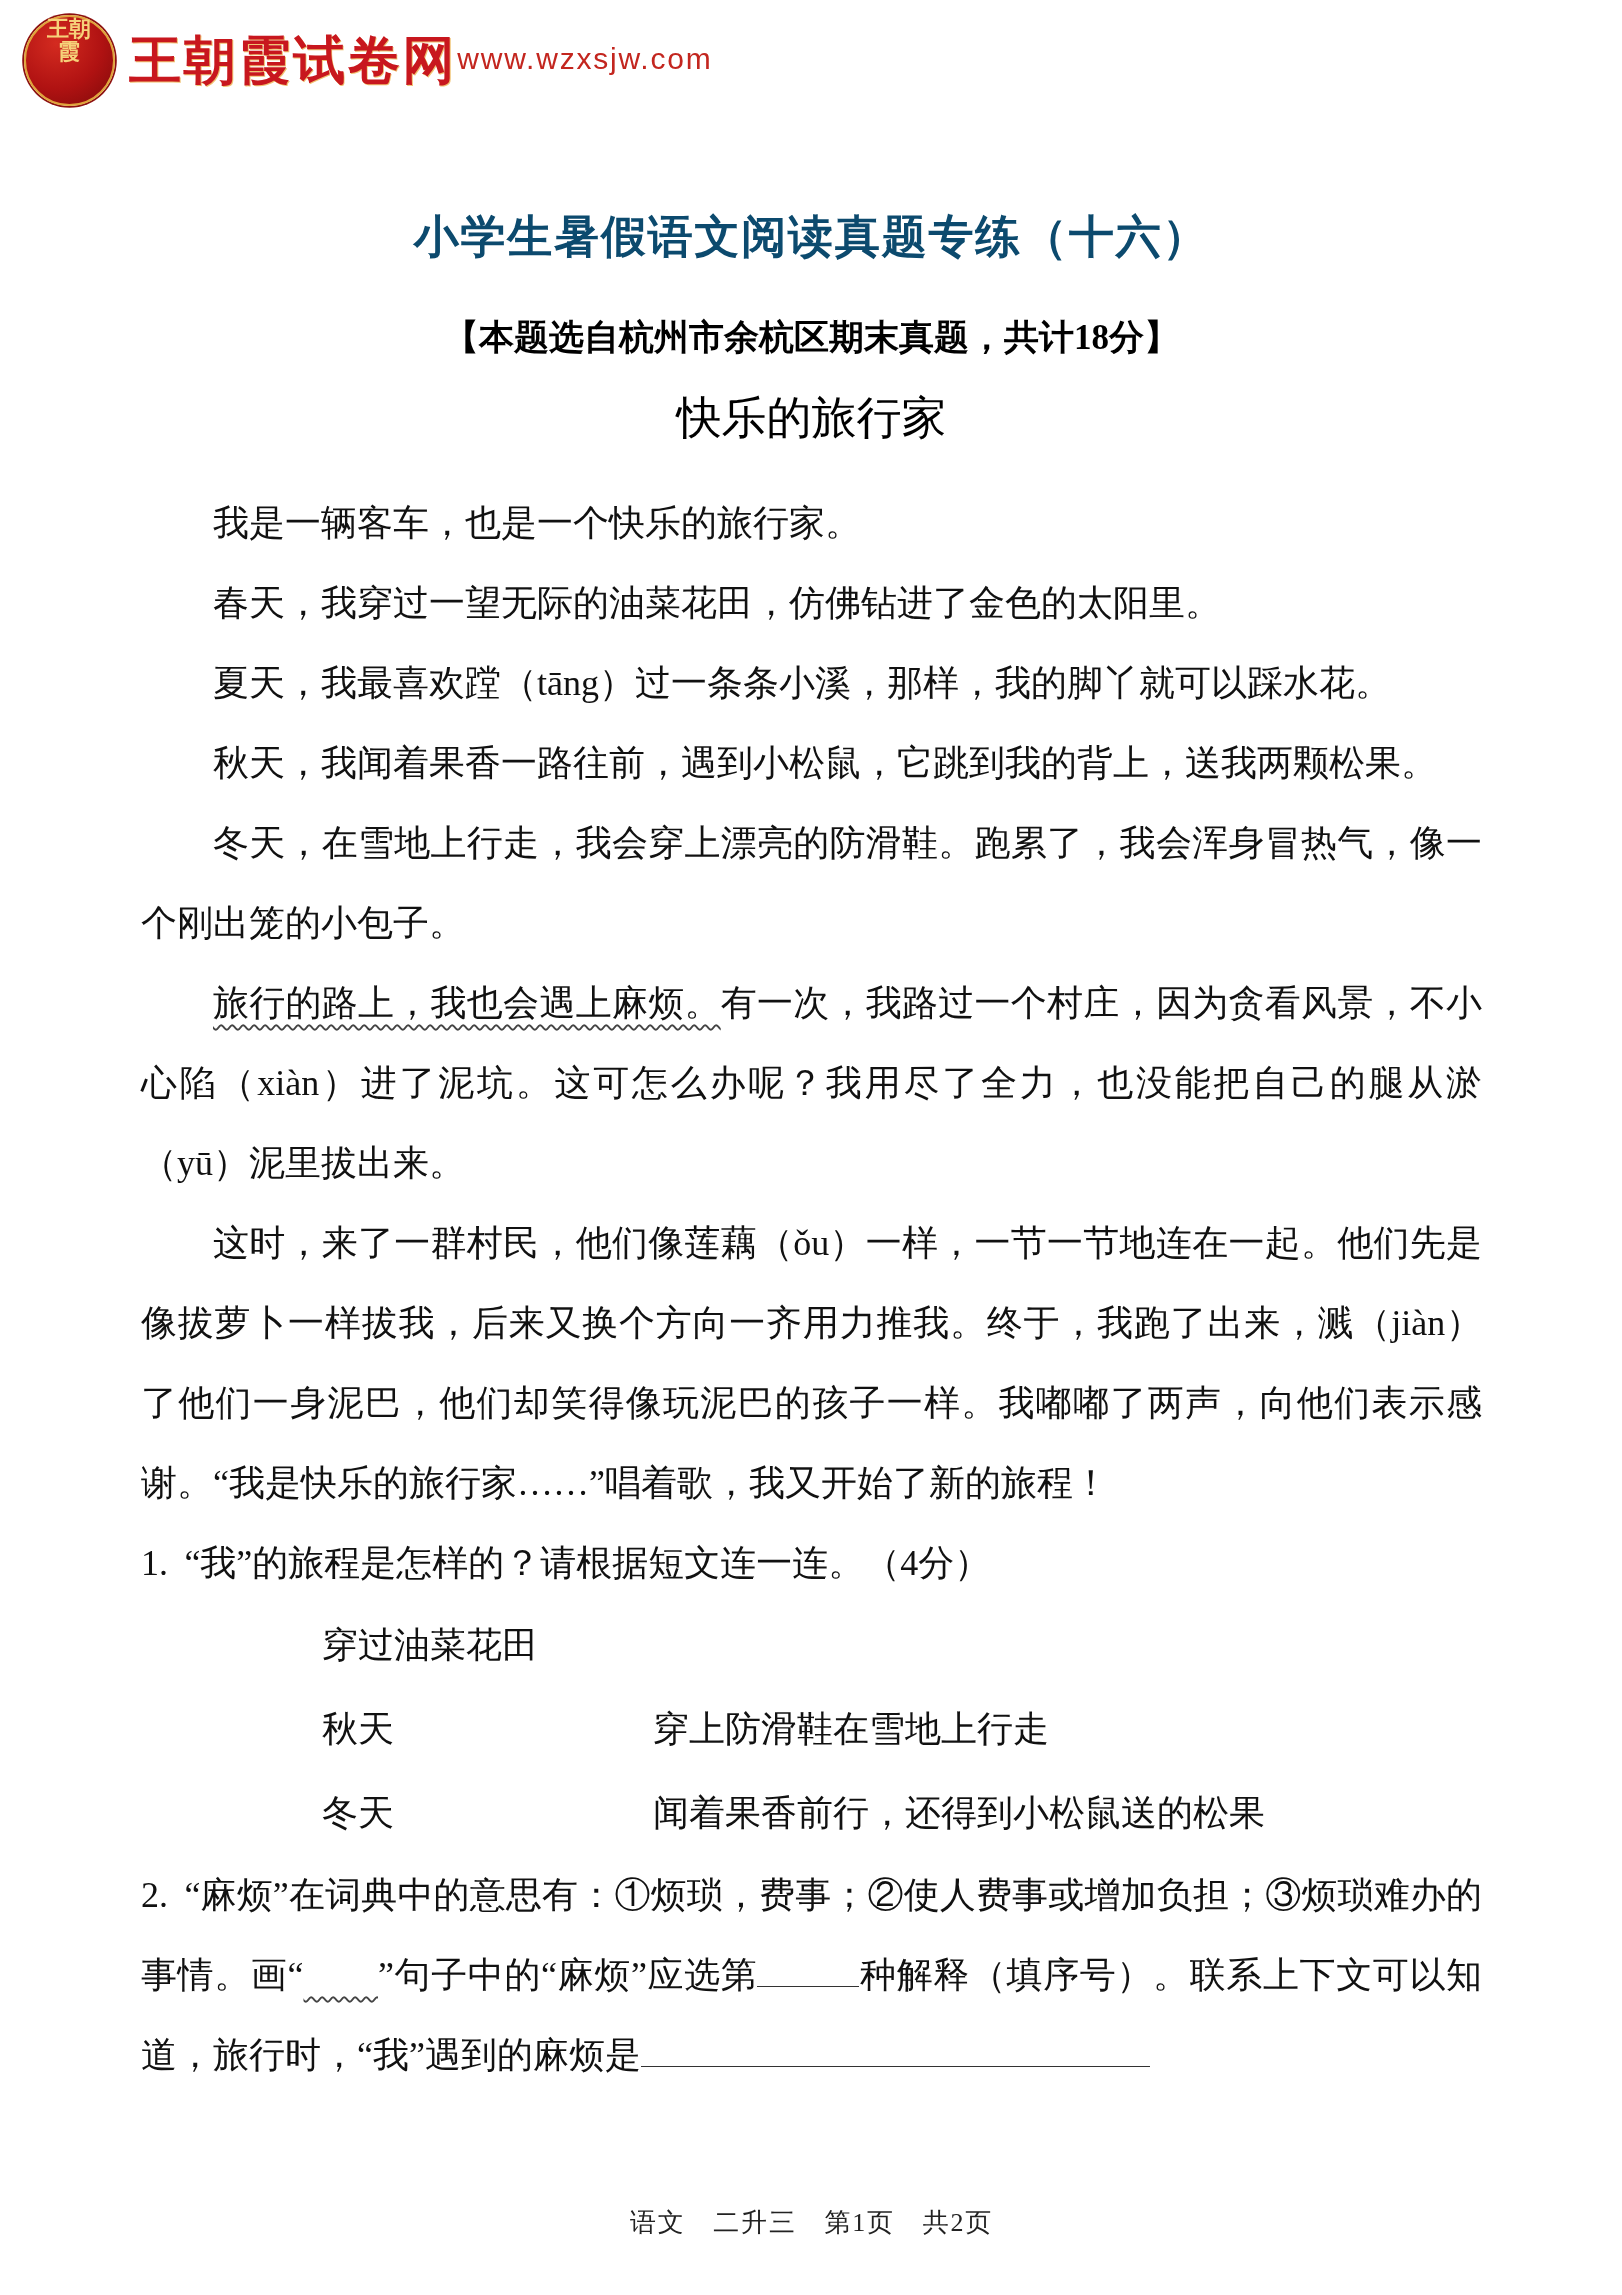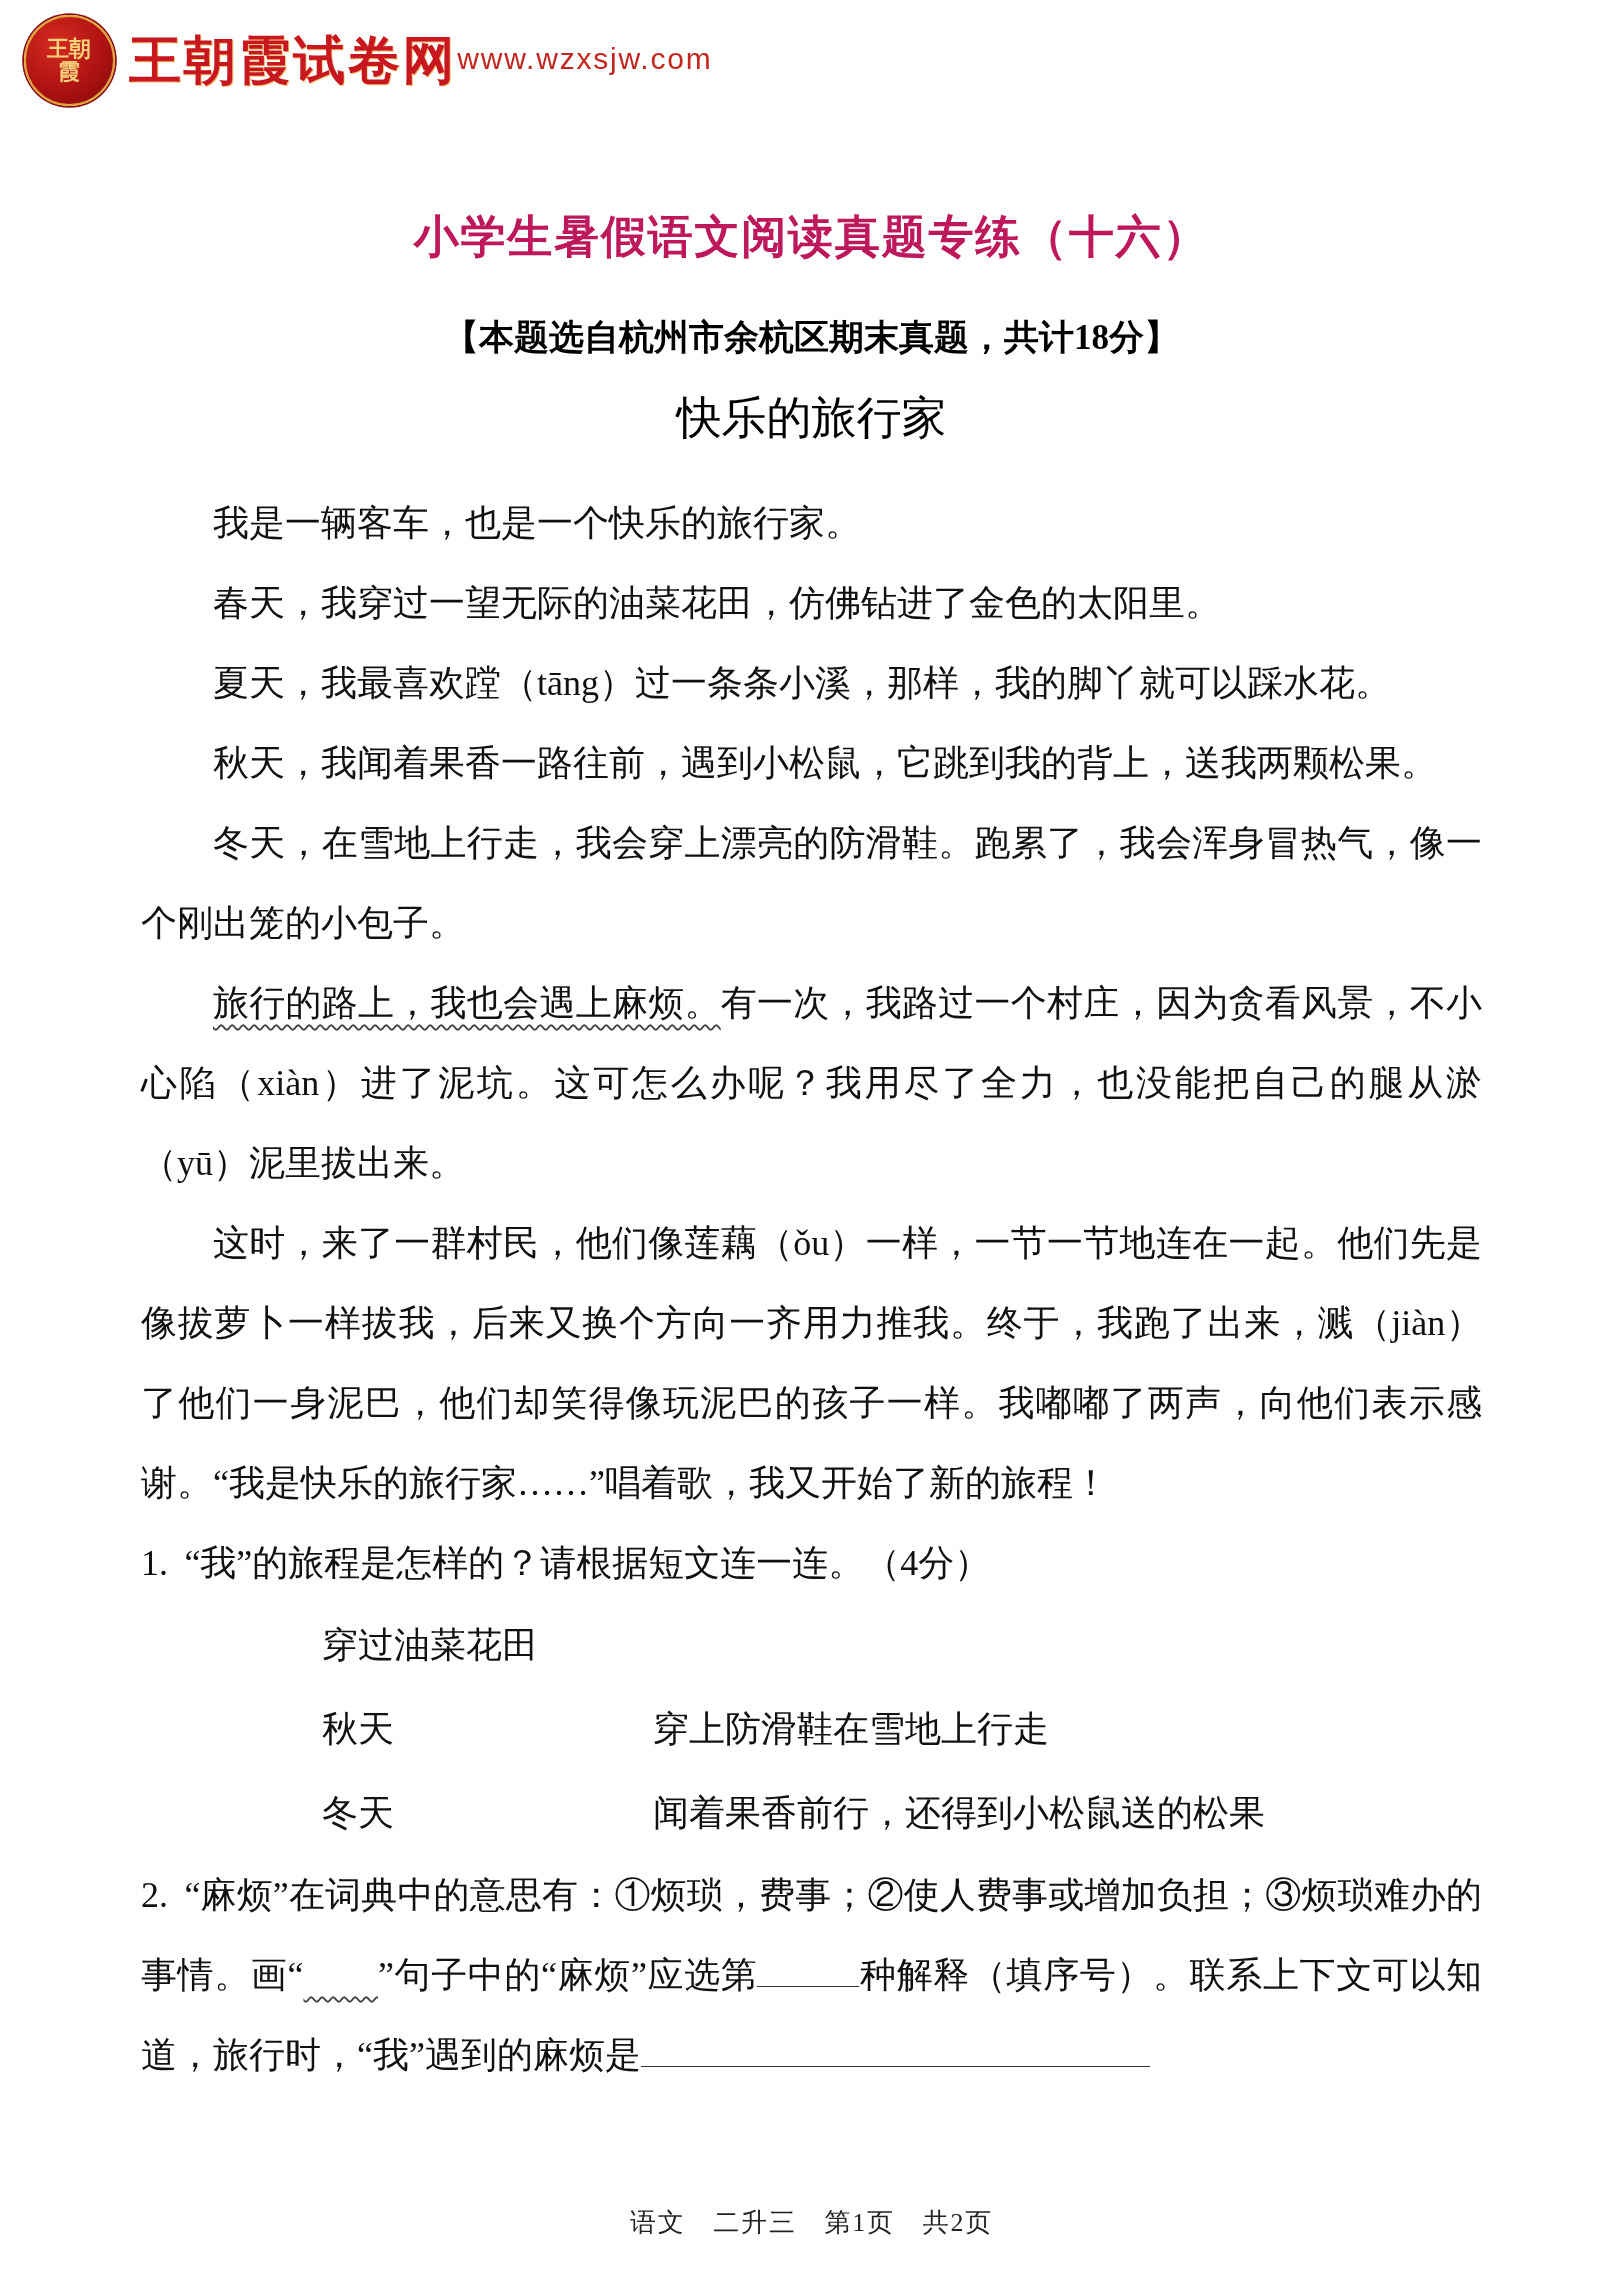--- a/index.html
+++ b/index.html
@@ -24,21 +24,20 @@
     gap:14.5px;
   }
   .seal{
     width:87px;
     height:87px;
     border-radius:50%;
     background:radial-gradient(circle at 35% 30%, #d42b20 0%, #b01212 55%, #7e0a0a 100%);
     border:2.7px solid #e0a43c;
     box-shadow:0 0 0 1.8px #8c1010;
     display:flex;
-    align-items:center;
     justify-content:center;
   }
   .seal-text{
     color:#f6d27a;
     font-size:22px;
     font-weight:bold;
     line-height:1.05;
     width:2.2em;
     text-align:center;
     font-family:"Liberation Serif", serif;
@@ -64,21 +63,21 @@
   .content{
     padding:207px 141px 0 141px;
   }
   .title{
     margin:0 0 47px 0;
     text-align:center;
     font-size:45px;
     font-weight:bold;
     letter-spacing:1.8px;
     font-family:"Liberation Sans", sans-serif;
-    color:#be185d;
+    color:#0c4a6e;
   }
   .source-note{
     margin:0 0 27px 0;
     text-align:center;
     font-size:35px;
     font-weight:bold;
     color:#000;
   }
   .passage-title{
     margin:0 0 35px 0;

